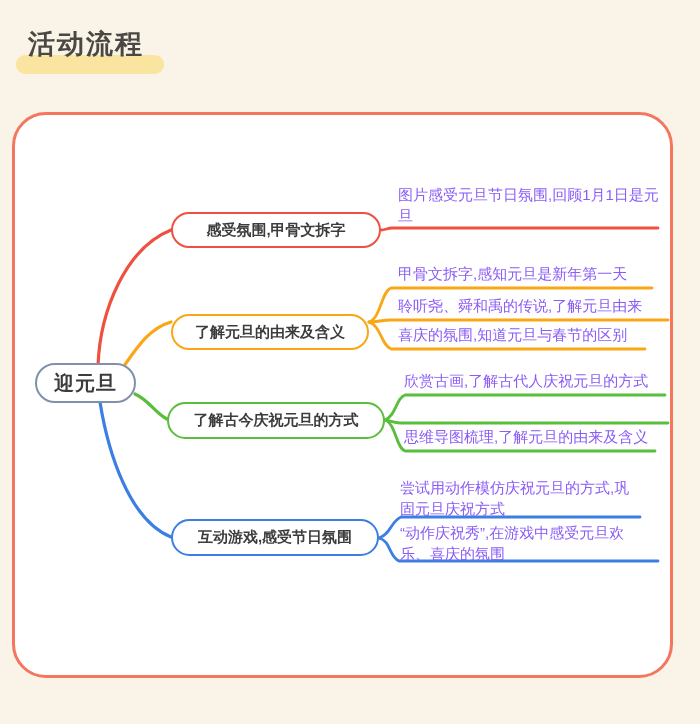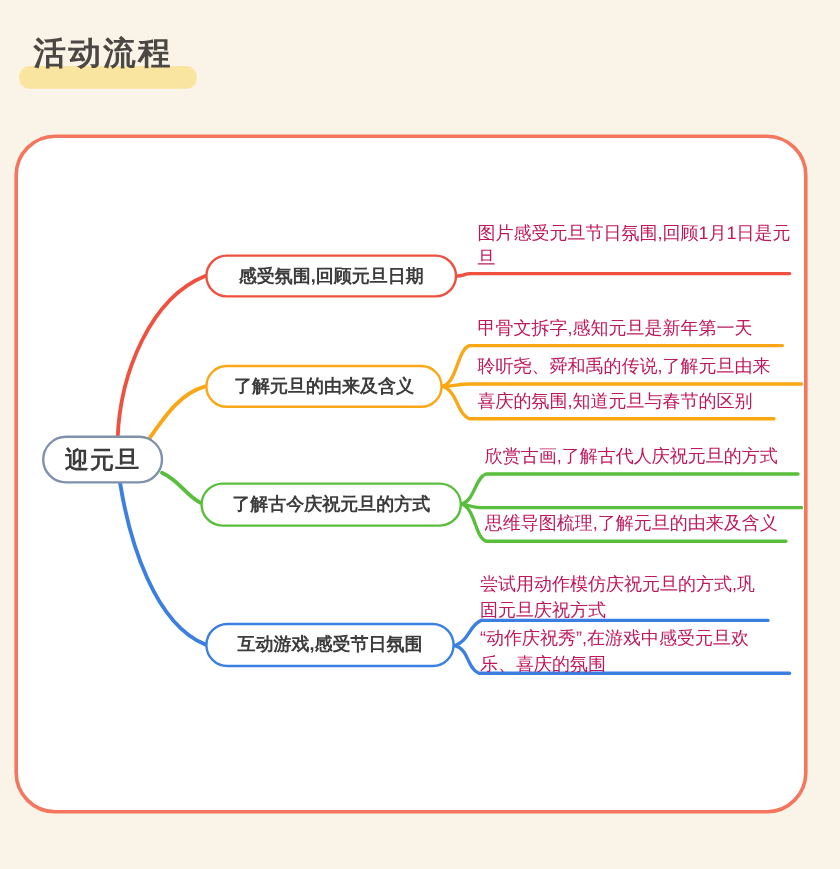--- a/index.html
+++ b/index.html
@@ -51,21 +51,21 @@
     border-radius: 21px;
   }
   .b-red    { border: 2.5px solid #F0503F; }
   .b-orange { border: 2.5px solid #F9A715; }
   .b-green  { border: 2.5px solid #59BE3B; }
   .b-blue   { border: 2.5px solid #3B7FE3; }
 
   
   .leaf-text {
     position: absolute;
-    font-size: 15px; font-weight: 500; color: #be185d;
+    font-size: 15px; font-weight: 500; color: #8b5cf6;
     line-height: 21px;
     z-index: 2;
   }
 </style>
 </head>
 <body>
 
 <div class="stage">
 
   <div class="title-wrap">
@@ -94,23 +94,23 @@
 
     <path d="M 379 538 C 391 534 391 521 401 517 H 640" stroke="#3B7FE3" stroke-width="2.8"></path>
     <path d="M 379 538 C 391 541 389 557 399 561 H 658" stroke="#3B7FE3" stroke-width="2.8"></path>
   </svg>
 
   <div class="pill root-pill" style="left:35px; top:363px; width:101px; height:40px;">
     <span>迎元旦</span>
   </div>
 
   <div class="pill b-red" style="left:171px; top:212px; width:210px; height:36px;">
-    <span>感受氛围,回顾元旦日期</span>
+    <span>感受氛围,甲骨文拆字</span>
   </div>
-  <div class="pill b-orange" style="left:171px; top:304px; width:198px; height:36px;">
+  <div class="pill b-orange" style="left:171px; top:314px; width:198px; height:36px;">
     <span>了解元旦的由来及含义</span>
   </div>
   <div class="pill b-green" style="left:167px; top:402px; width:218px; height:37px;">
     <span>了解古今庆祝元旦的方式</span>
   </div>
   <div class="pill b-blue" style="left:171px; top:519px; width:208px; height:37px;">
     <span>互动游戏,感受节日氛围</span>
   </div>
 
   <div class="leaf-text" style="left:398px; top:184px; width:262px;">图片感受元旦节日氛围,回顾1月1日是元旦</div>

